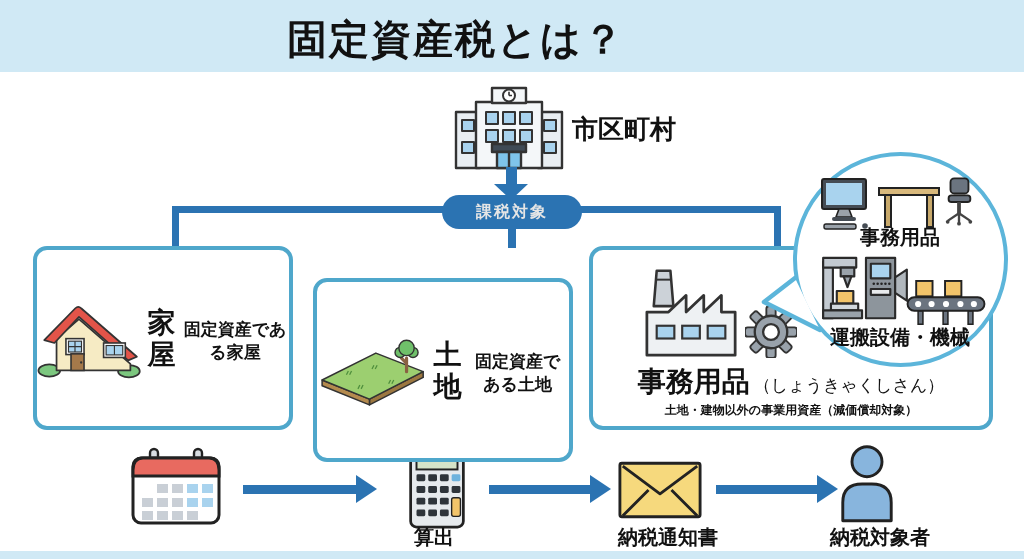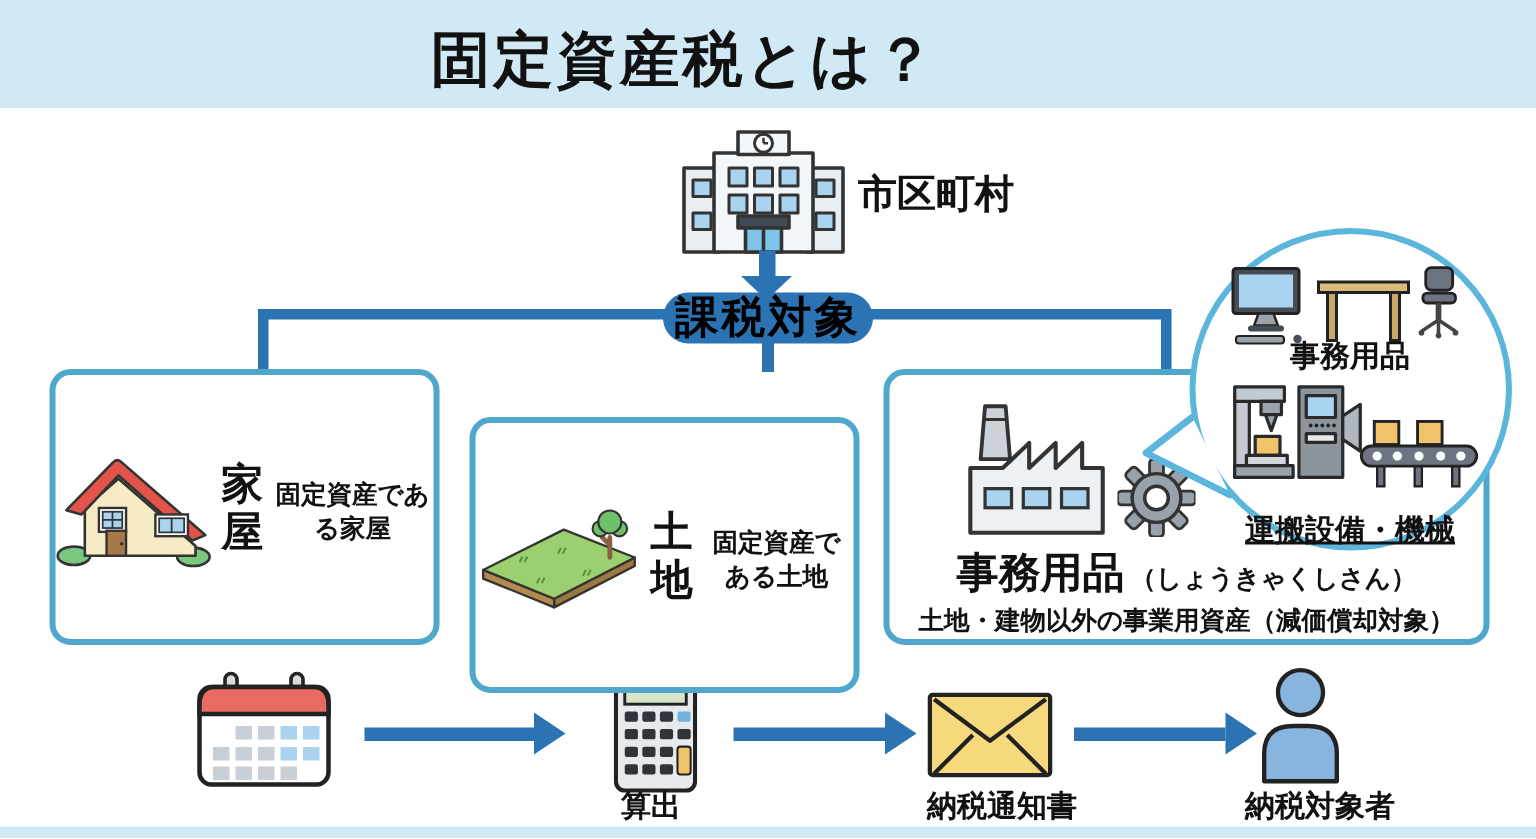--- a/index.html
+++ b/index.html
@@ -12,33 +12,33 @@
               font-size:40px;font-weight:800;letter-spacing:2px;}
   .abs{position:absolute;}
   .muni-label{position:absolute;left:572px;top:112px;font-size:26px;font-weight:800;}
   
   .conn{position:absolute;background:#2b73b2;}
   .down-arrow-bar{left:506px;top:167px;width:11px;height:18px;}
   .down-arrow-head{position:absolute;left:494px;top:184px;width:0;height:0;
     border-left:17px solid transparent;border-right:17px solid transparent;
     border-top:16px solid #2b73b2;}
   .pill{position:absolute;left:442px;top:195px;width:140px;height:34px;background:#2b73b2;
-        border-radius:17px;color:#000000;font-size:29px;font-weight:800;text-align:center;
+        border-radius:17px;color:#e5e5e5;font-size:16px;font-weight:800;text-align:center;
         line-height:34px;letter-spacing:2px;z-index:2;}
   
   .asset-box{position:absolute;top:246px;height:184px;background:#fff;border:4px solid #4fa7cb;
              border-radius:14px;box-sizing:border-box;z-index:1;}
   .asset-box.flexcol{display:flex;flex-direction:row;align-items:center;padding-top:2px;}
   .asset-title{font-size:28px;font-weight:800;text-align:center;line-height:32px;}
   .asset-sub{font-size:17px;font-weight:700;text-align:center;margin-top:4px;}
   .dep-title-row{position:absolute;left:0;top:116px;width:100%;display:flex;
                  justify-content:center;align-items:center;}
-  .dep-reading{font-size:17px;font-weight:700;margin-left:4px;padding-top:6px;}
+  .dep-reading{font-size:17px;font-weight:400;margin-left:4px;padding-top:6px;}
   .dep-sub{position:absolute;left:0;top:152px;width:100%;text-align:center;
-           font-size:17px;font-weight:700;}
+           font-size:12px;font-weight:700;}
   
   .bubble-circle{position:absolute;left:793px;top:152px;width:215px;height:215px;
                  background:#fff;border:4px solid #5cb5da;border-radius:50%;
                  box-sizing:border-box;z-index:5;}
   .bubble-item{z-index:7;}
   .bubble-label{position:absolute;text-align:center;font-size:20px;font-weight:800;z-index:7;}
   
   .flow-arrow{position:absolute;display:flex;align-items:center;height:28px;z-index:1;}
   .flow-arrow .bar{flex:1;height:9px;background:#2b73b2;}
   .flow-arrow .head{width:0;height:0;border-top:14px solid transparent;
@@ -213,21 +213,21 @@
     <rect x="12" y="32" width="5" height="14" fill="#6b7480" stroke="#222" stroke-width="1.6"></rect>
     <rect x="38" y="32" width="5" height="14" fill="#6b7480" stroke="#222" stroke-width="1.6"></rect>
     <rect x="64" y="32" width="5" height="14" fill="#6b7480" stroke="#222" stroke-width="1.6"></rect>
     <rect x="1" y="18" width="80" height="14" rx="7" fill="#6b7480" stroke="#222" stroke-width="2"></rect>
     <circle cx="12" cy="25" r="3.2" fill="#fff"></circle>
       <circle cx="26" cy="25" r="3.2" fill="#fff"></circle>
     <circle cx="41" cy="25" r="3.2" fill="#fff"></circle>
       <circle cx="56" cy="25" r="3.2" fill="#fff"></circle>
     <circle cx="70" cy="25" r="3.2" fill="#fff"></circle>
   </svg>
-  <div class="bubble-label" style="left:790px;top:340px;width:220px;text-decoration:underline;">運搬設備・機械</div>
+  <div class="bubble-label" style="left:790px;top:324px;width:220px;">運搬設備・機械</div>
 
   <svg class="abs" style="left:130px;top:446px;" width="92" height="80" viewBox="0 0 92 80">
     <rect x="20" y="3" width="8" height="14" rx="4" fill="#d8dde2" stroke="#222" stroke-width="2.4"></rect>
     <rect x="64" y="3" width="8" height="14" rx="4" fill="#d8dde2" stroke="#222" stroke-width="2.4"></rect>
     <rect x="3" y="12" width="86" height="65" rx="8" fill="#fff" stroke="#222" stroke-width="3"></rect>
     <path d="M3,24 Q3,12 13,12 L79,12 Q89,12 89,24 L89,30 L3,30 Z" fill="#e86a60" stroke="#222" stroke-width="3"></path>
     <g fill="#c9cfd6">
       <rect x="27" y="38" width="11" height="9"></rect>
         <rect x="42" y="38" width="11" height="9"></rect>
       <rect x="12" y="52" width="11" height="9"></rect>

